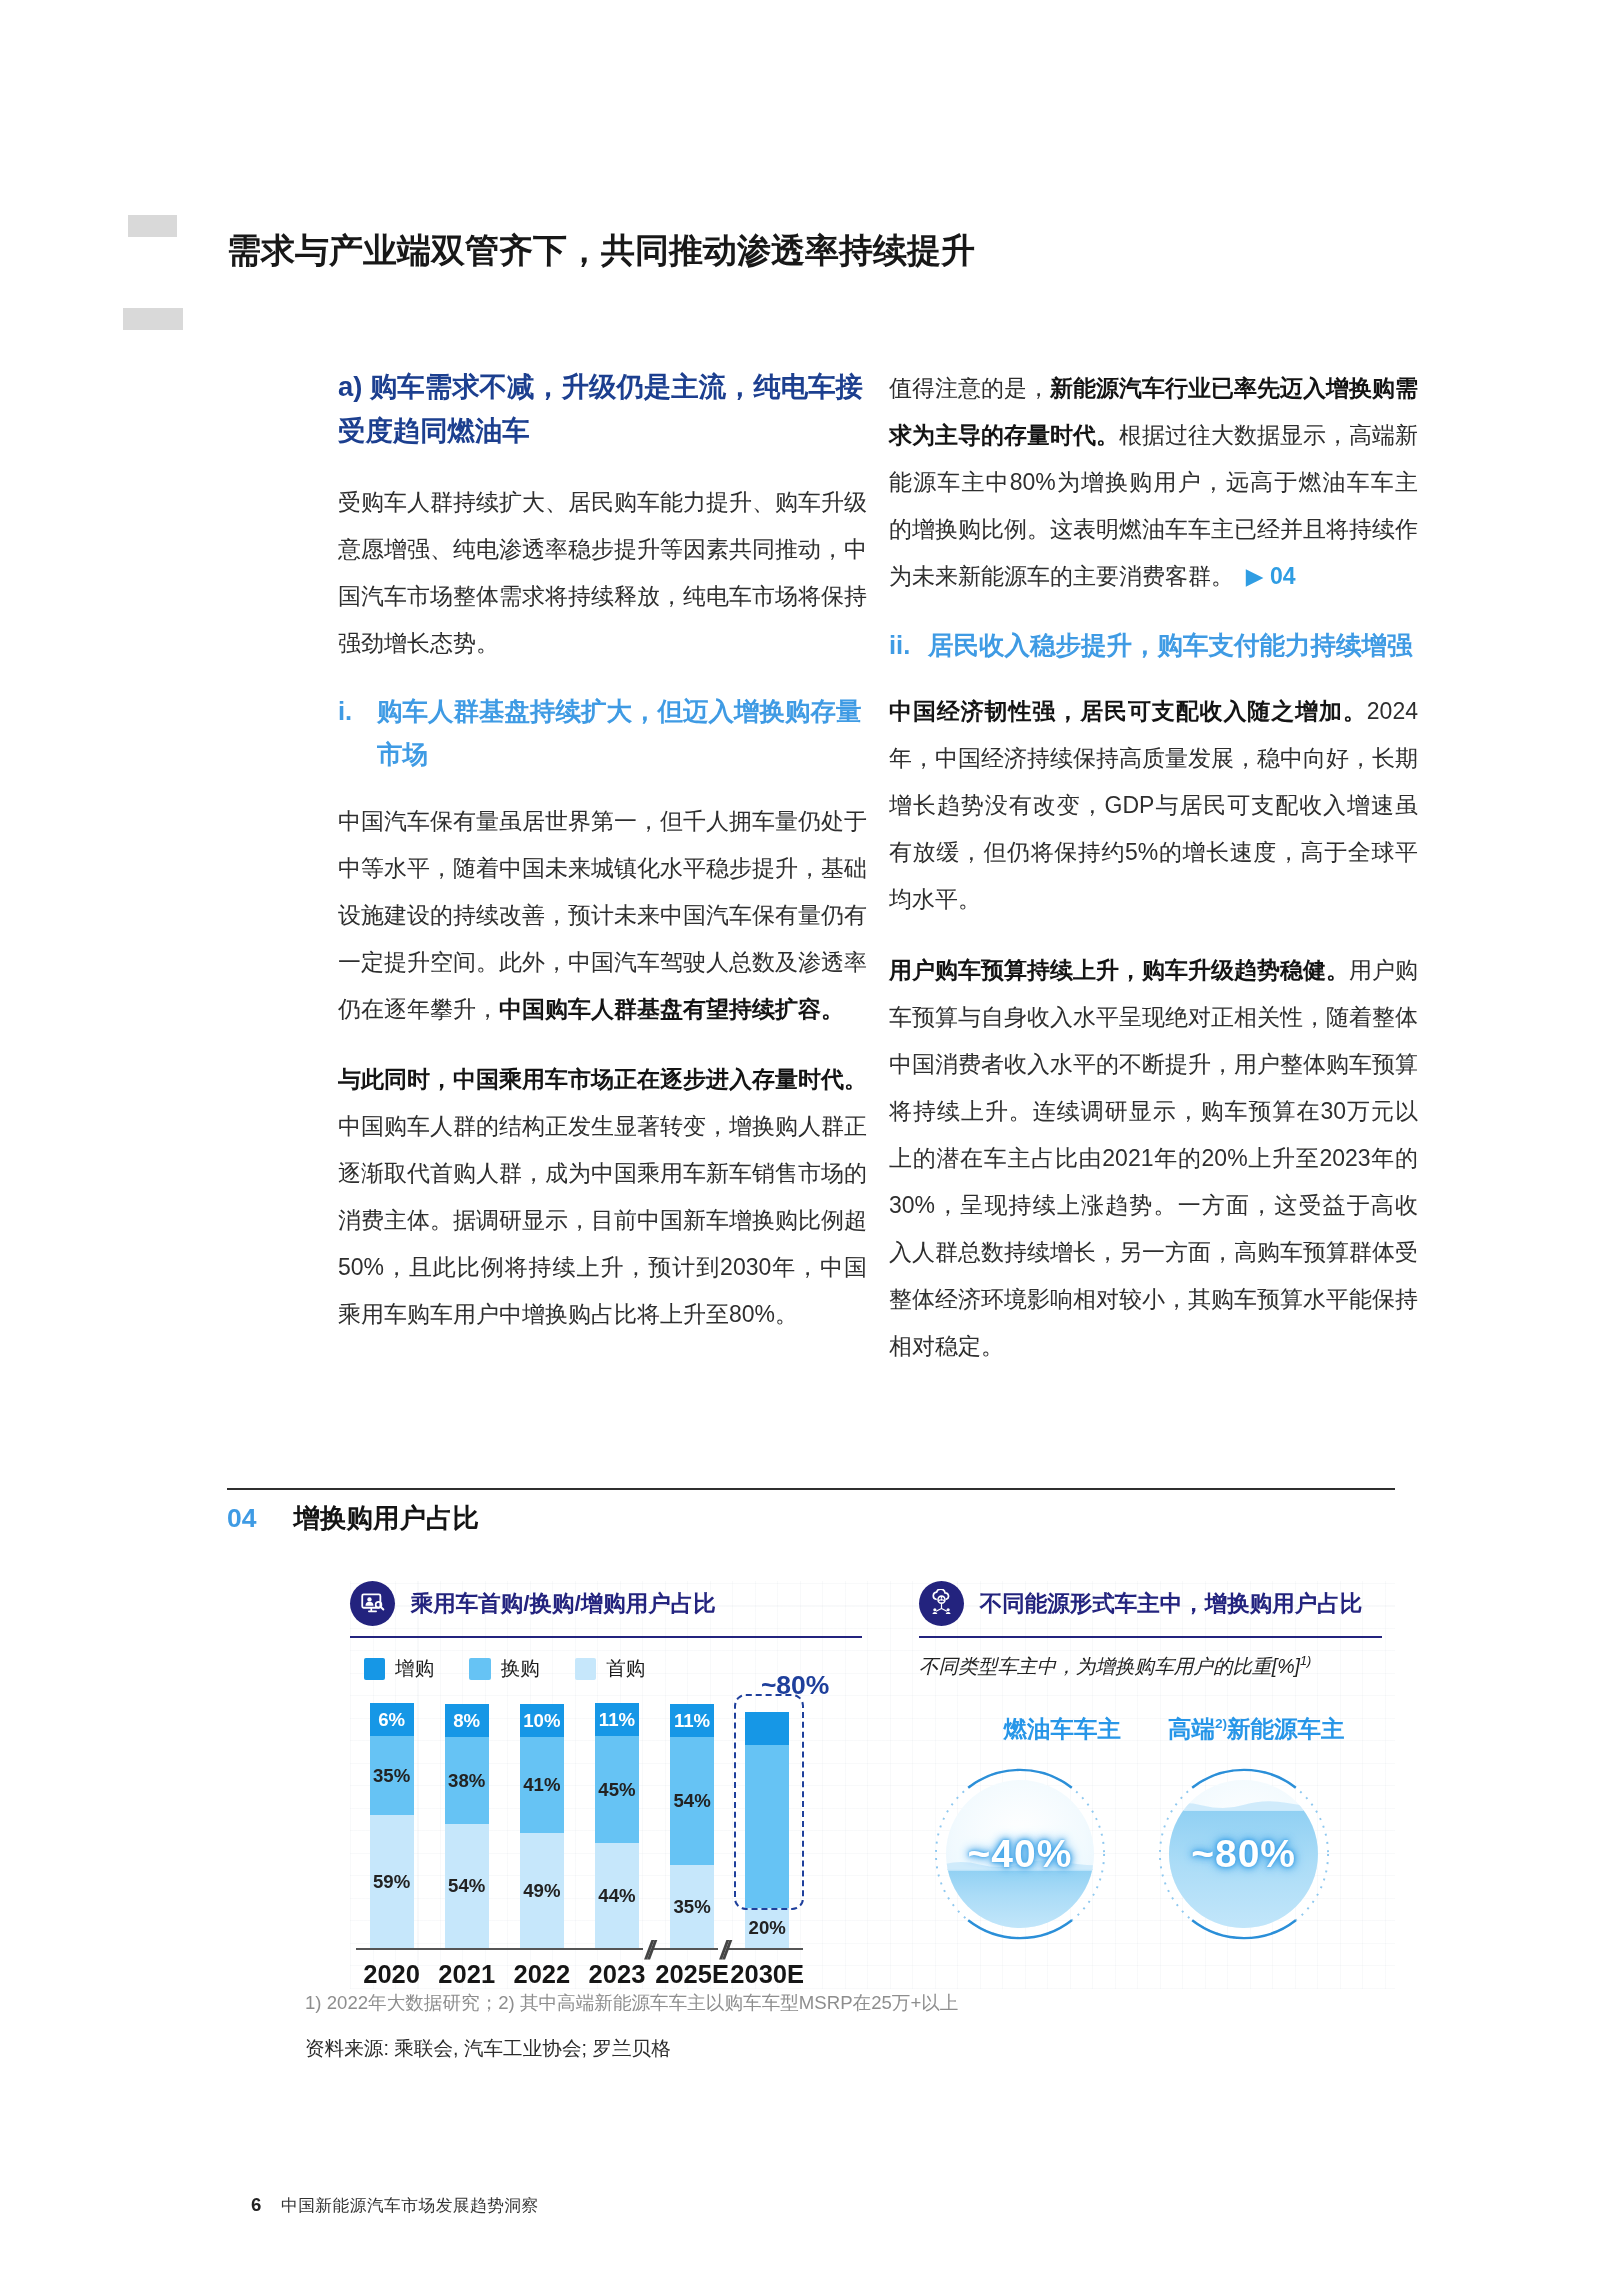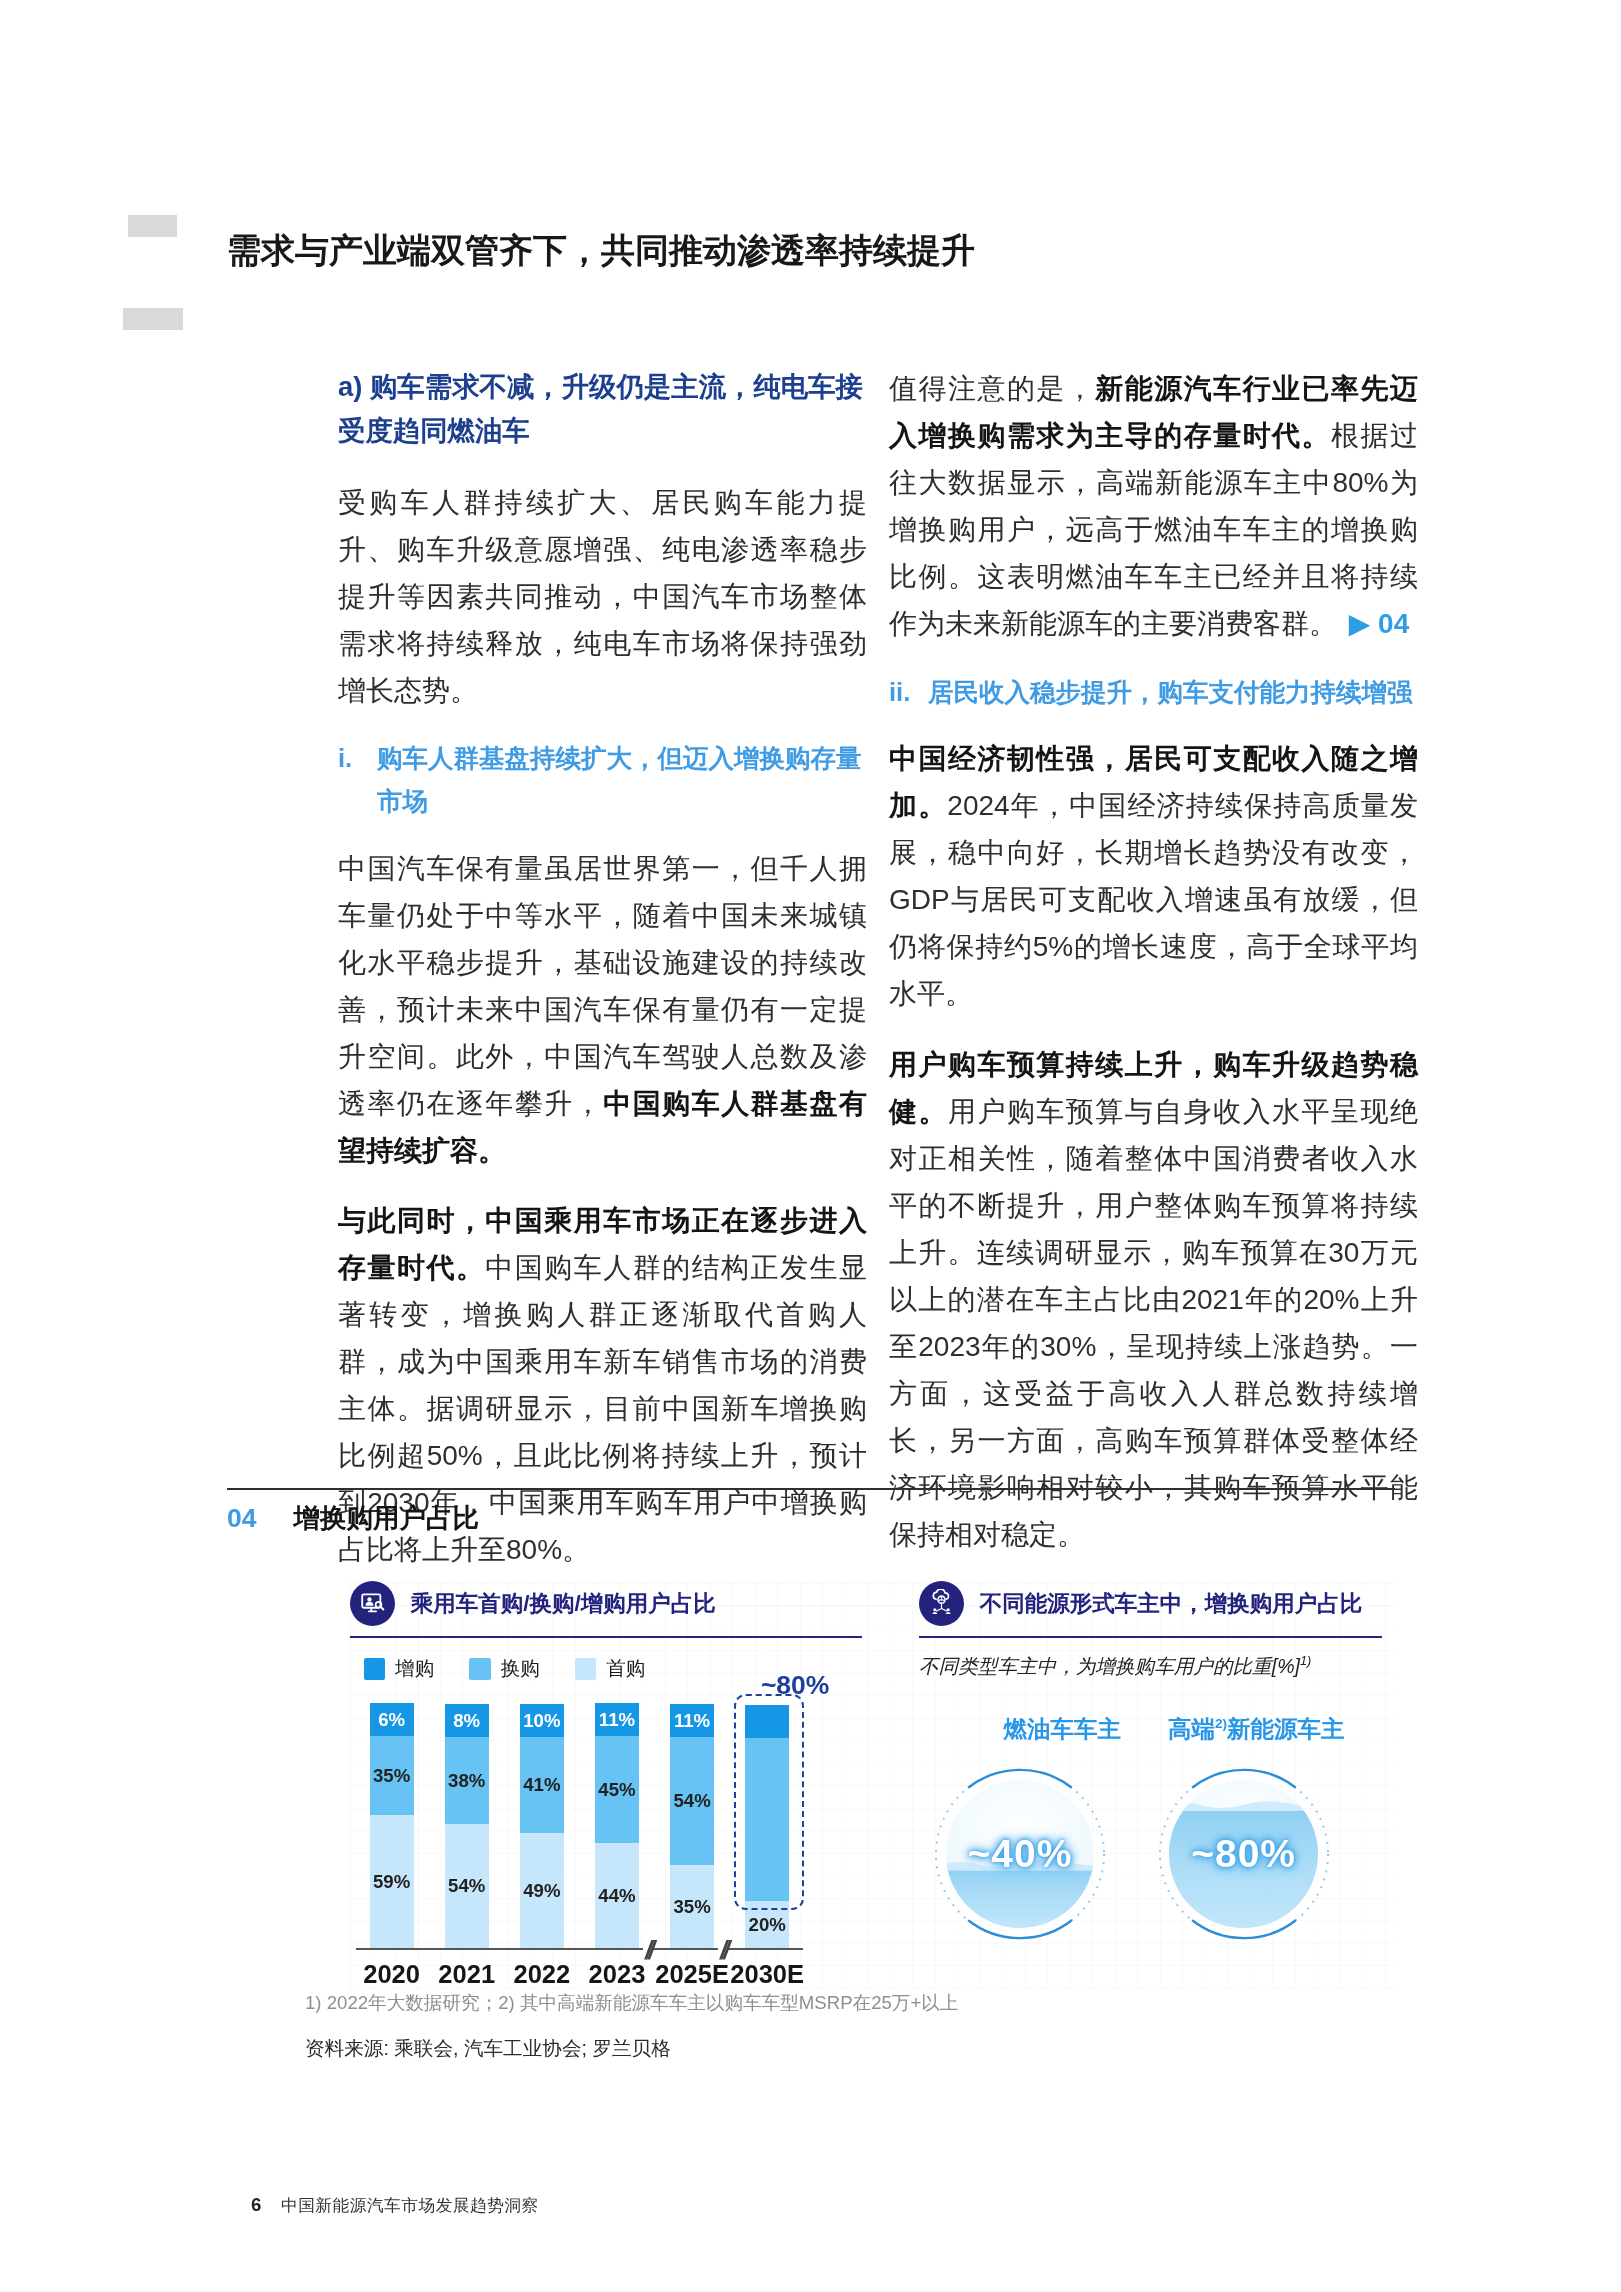--- a/index.html
+++ b/index.html
@@ -6,21 +6,21 @@
   .page{position:relative;width:1621px;height:2293px;background:#ffffff;margin:0 auto;
         font-family:"Liberation Sans","DejaVu Sans",sans-serif;overflow:hidden;padding-left:48px;}
   .deco{position:absolute;background:#d9d9d9;}
   .deco1{left:128px;top:215px;width:49px;height:21.6px;}
   .deco2{left:123px;top:308px;width:60px;height:21.6px;}
   .main-title{position:absolute;left:227px;top:206px;width:1176px;font-size:34px;line-height:43px;
               font-weight:800;color:#181818;}
   .col{position:absolute;top:365px;width:529px;}
   .col-left{left:338px;}
   .col-right{left:889px;}
-  p.body{font-size:28px;line-height:47px;color:#2e2e2e;text-align:justify;margin:0 0 23.5px;}
+  p.body{font-size:23px;line-height:47px;color:#2e2e2e;text-align:justify;margin:0 0 23.5px;}
   p.body .b{font-weight:700;color:#141414;}
   h2.ha{font-size:27.4px;line-height:44px;color:#1c3f8f;font-weight:800;margin:0 0 25.5px;}
   h3.hi{display:flex;font-size:25.5px;line-height:43px;color:#3f9be4;font-weight:800;margin:5.9px 0 21.6px;}
   h3.hi .mk{flex:0 0 39px;}
   .ref{color:#2f9de3;font-weight:800;margin-left:11.8px;white-space:nowrap;cursor:pointer;}
 
   
   .exhibit{position:absolute;left:227px;top:1488px;width:1168px;}
   .rule{height:2px;background:#2f2f2f;}
   .ex-head{display:flex;align-items:baseline;gap:37px;margin-top:10px;}
@@ -203,21 +203,21 @@
                 <div class="seg mid" style="height: 128px; background: rgb(102, 195, 244);">
                   <span>54%</span>
                 </div>
                 <div class="seg bot" style="height: 83px; background: rgb(198, 231, 251);">
                   <span>35%</span>
                 </div>
               </div>
               <div class="bcol">
                 <div class="seg top" style="height: 33px; background: rgb(22, 151, 230);"></div>
                 <div class="seg mid" style="height: 163px; background: rgb(102, 195, 244);"></div>
-                <div class="seg bot" style="height: 47px; background: rgb(198, 231, 251);">
+                <div class="seg bot" style="height: 40px; background: rgb(198, 231, 251);">
                   <span>20%</span>
                 </div>
               </div>
             </div>
         <div class="hbox" style="left: 378px; width: 66px; top: -3.9px; height: 212px;"></div>
             <div class="anno" style="left: 405px; top: -28px;">~80%</div>
             <div class="brk" style="left: 287px;">//</div>
             <div class="brk" style="left: 362px;">//</div>
           </div>
         <div class="xrow">

